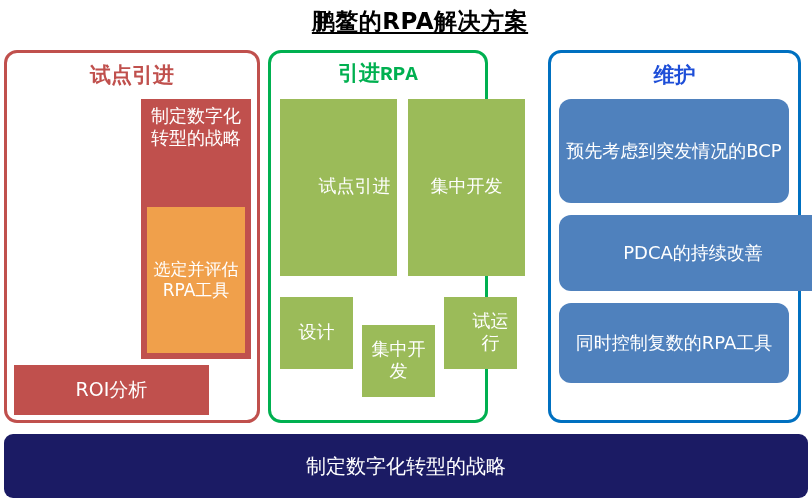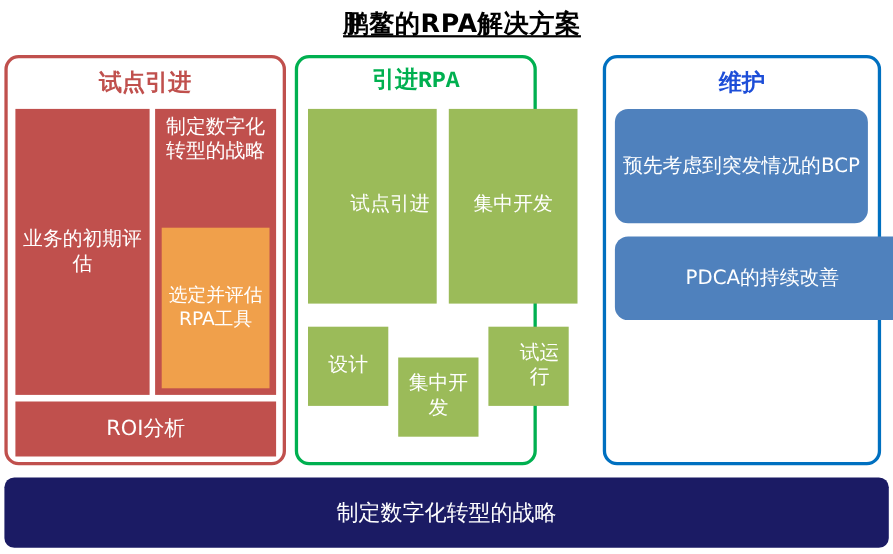--- a/index.html
+++ b/index.html
@@ -106,21 +106,21 @@
     align-items: flex-start;
     padding-top: 6px;
     font-size: 18px;
   }
   #box-select-method .inner-text { width: 100%; }
   #box-evaluate-tools {
     left: 140px; top: 154px; width: 98px; height: 146px;
     font-size: 17px;
   }
   #box-roi {
-    left: 7px; top: 312px; width: 237px; height: 50px;
+    left: 7px; top: 312px; width: 195px; height: 50px;
     font-size: 19px;
     text-align: center;
   }
 
   
   #box-pilot {
     left: 9px; top: 46px; width: 117px; height: 177px;
     font-size: 18px;
     padding-left: 36px;
   }
@@ -180,21 +180,20 @@
 </head>
 <body>
 
 <div id="title-bar">
   <div id="page-title">鹏鳌的RPA解决方案</div>
 </div>
 
 <div class="panel" id="panel-consulting">
   <div class="panel-header" id="hdr-consulting">试点引进</div>
 
-  <div class="box red" id="box-initial-assessment">业务的初期评估</div>
 
   <div class="box red" id="box-select-method">
     <span class="inner-text">制定数字化转型的战略</span>
   </div>
 
   <div class="box orange" id="box-evaluate-tools">选定并评估RPA工具</div>
 
   <div class="box red" id="box-roi">ROI分析</div>
 </div>
 
@@ -212,17 +211,18 @@
   <div class="box green" id="box-trial">试运行</div>
 </div>
 
 <div class="panel" id="panel-maintenance">
   <div class="panel-header" id="hdr-maintenance">维护</div>
 
   <div class="box blue" id="box-bcp">预先考虑到突发情况的BCP</div>
 
   <div class="box blue" id="box-pdca">PDCA的持续改善</div>
 
+  <div class="box blue" id="box-multi-rpa">同时控制复数的RPA工具</div>
 </div>
 
 <div id="strategy-bar">
   <div id="strategy-label">制定数字化转型的战略</div>
 </div>
 
 </body></html>

